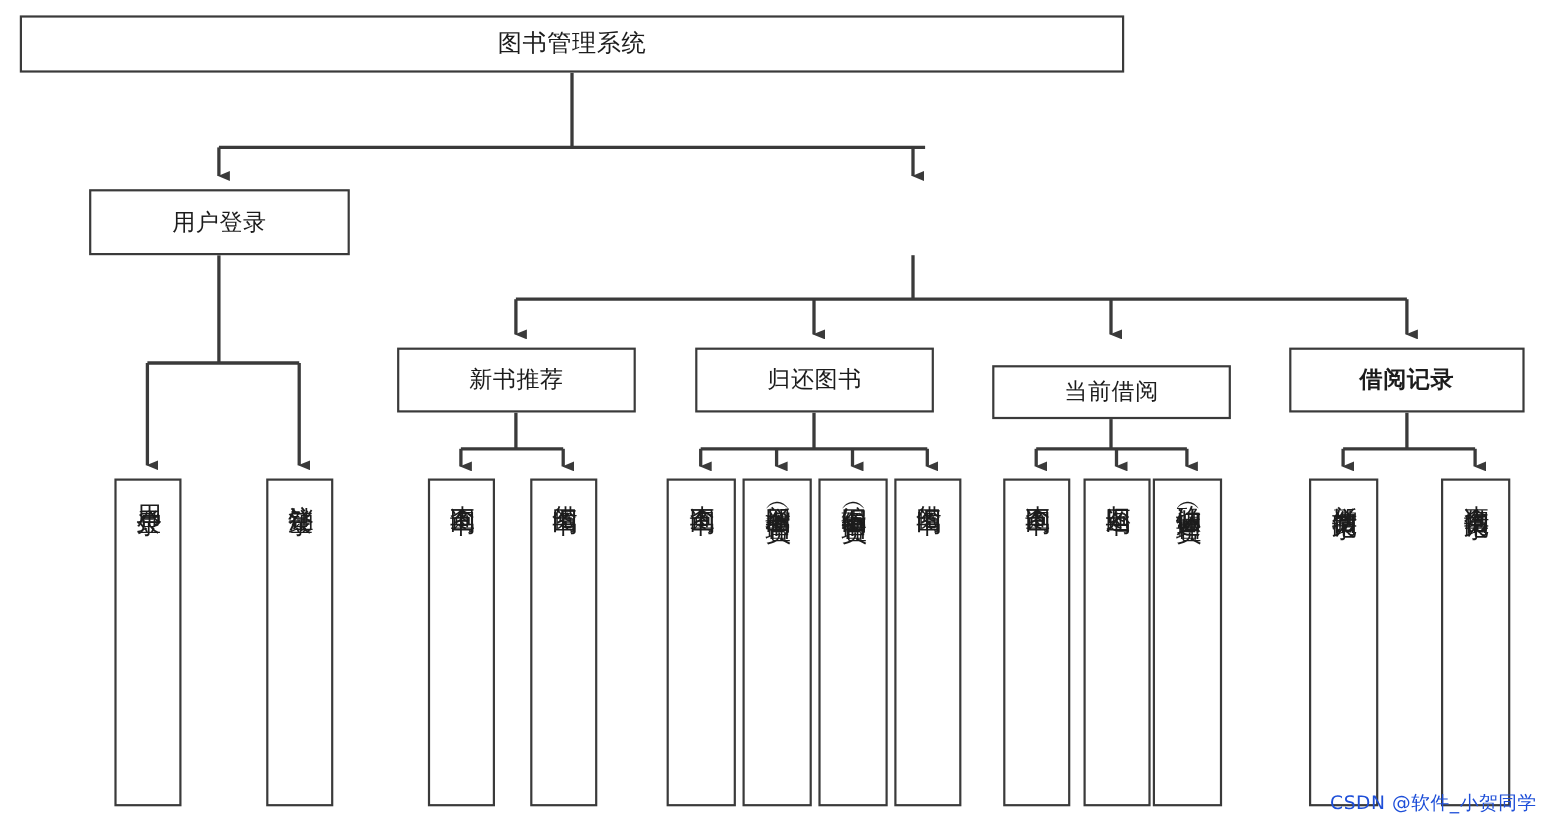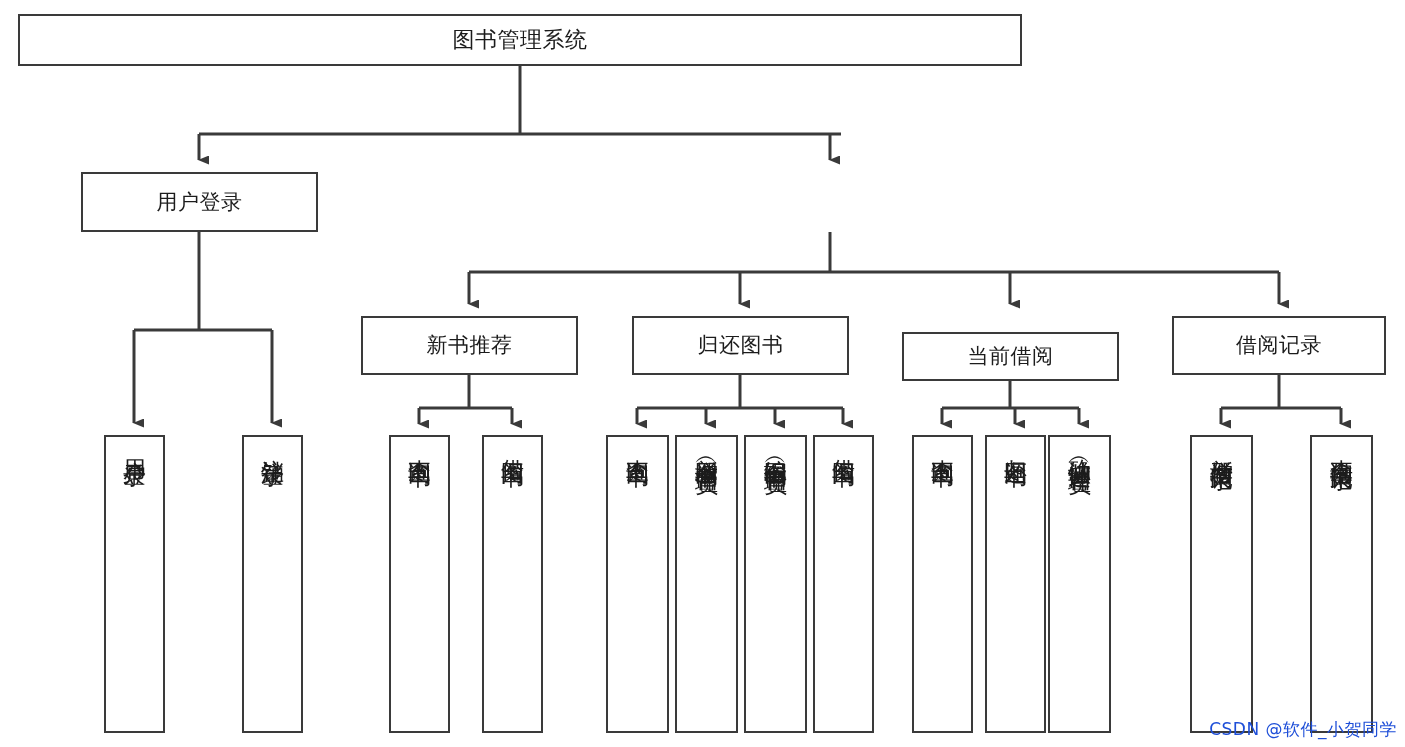--- a/index.html
+++ b/index.html
@@ -140,21 +140,21 @@
 
   <div class="node horizontal" style="left:361px; top:316px; width:217px; height:59px;">
     <span class="node-label">新书推荐</span>
   </div>
   <div class="node horizontal" style="left:632px; top:316px; width:217px; height:59px;">
     <span class="node-label">归还图书</span>
   </div>
   <div class="node horizontal" style="left:902px; top:332px; width:217px; height:49px;">
     <span class="node-label">当前借阅</span>
   </div>
-  <div class="node horizontal" style="left:1172px; top:316px; width:214px; height:59px;">
+  <div class="node horizontal" style="left:1172px; top:316px; width:214px; height:59px;font-weight:bold;">
     <span class="node-label">借阅记录</span>
   </div>
 
   <div class="node vertical" style="left:104px; top:435px; width:61px; height:298px;">
     <span class="node-label">用户登录</span>
   </div>
   <div class="node vertical" style="left:242px; top:435px; width:61px; height:298px;">
     <span class="node-label">注销登录</span>
   </div>
   <div class="node vertical" style="left:389px; top:435px; width:61px; height:298px;">

